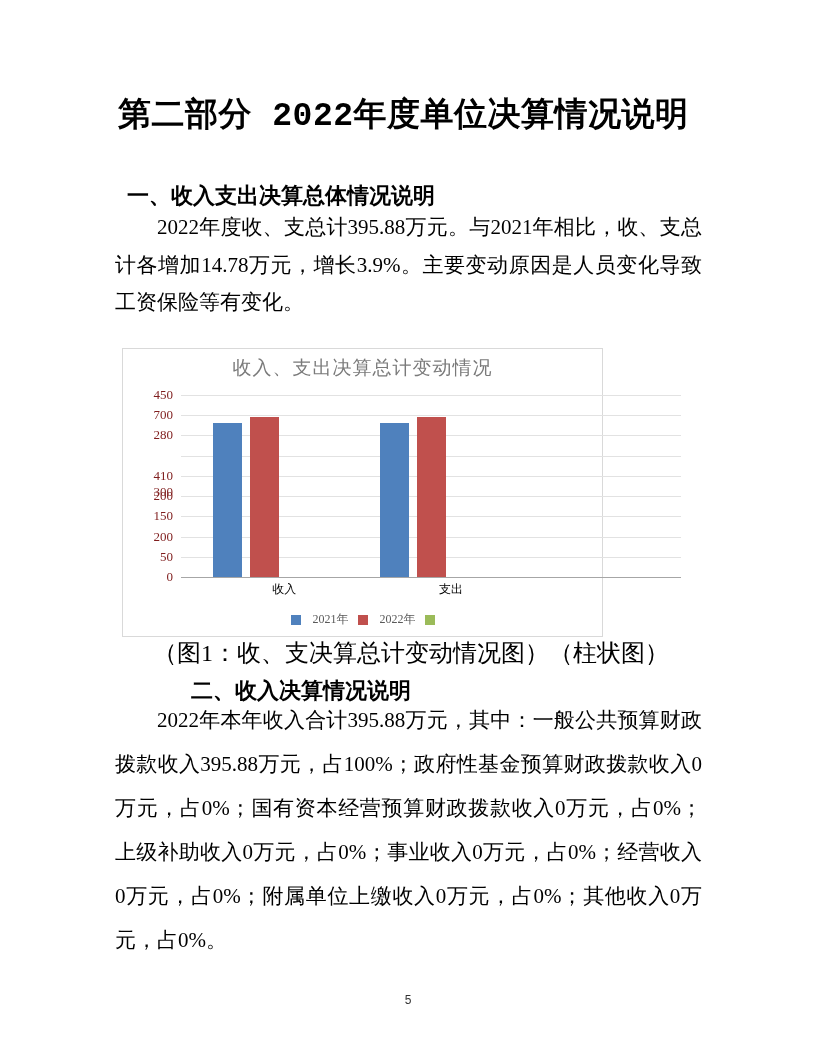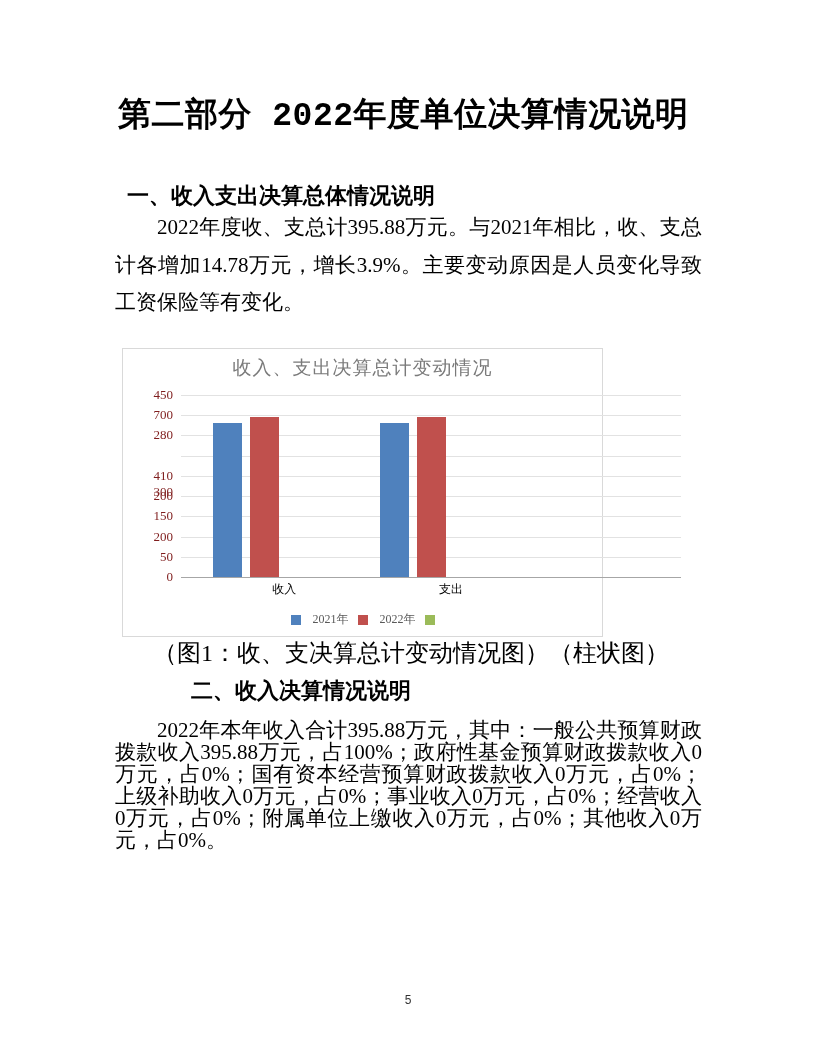--- a/index.html
+++ b/index.html
@@ -25,21 +25,21 @@
     font-size:22px; font-weight:bold; white-space:nowrap;
   }
   .sec-heading.h1 { left:127px; top:181px;font-family:Liberation Serif, serif; }
   .sec-heading.h2 { left:164px; top:676px;margin-left:27px; }
   .body-para {
     position:absolute; left:115px; width:587px;
     font-size:21px; line-height:37.5px;
     text-align:justify; text-indent:2em;
   }
   .body-para.p1 { top:209px; }
-  .body-para.p2 { top:719px; line-height:22px; }
+  .body-para.p2 { top:698px; line-height:44px; }
   .figure-caption {
     position:absolute; left:153px; top:637px;
     font-size:24px; white-space:nowrap;
   }
   
   .chart {
     position:absolute; left:122px; top:348px;
     width:481px; height:289px;
     border:1px solid #d9d9d9; background:#fff;
     font-family:Liberation Serif, serif;

